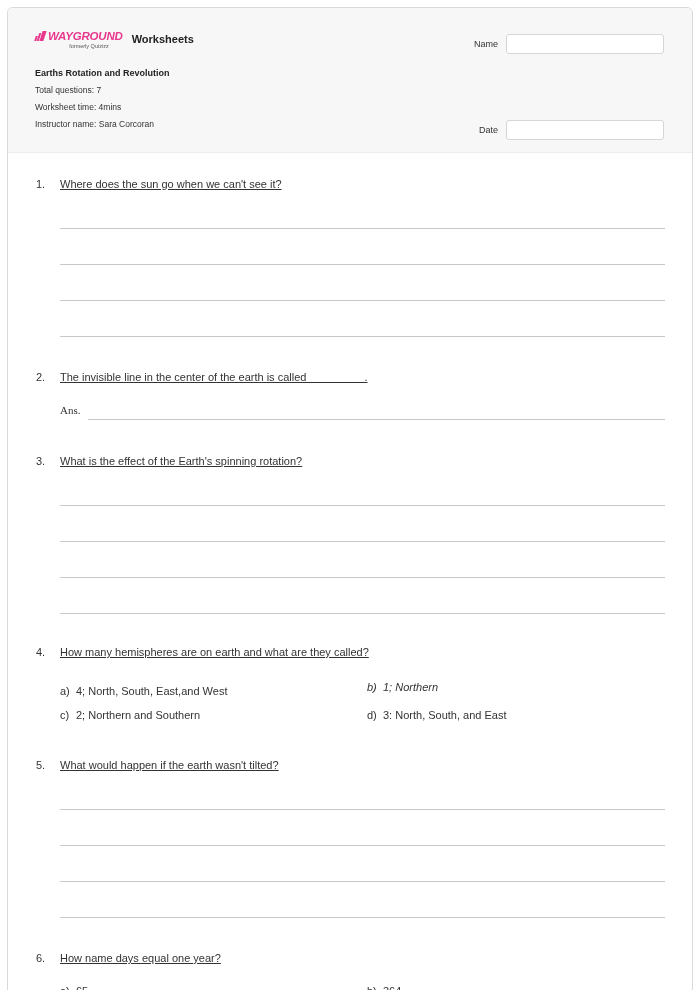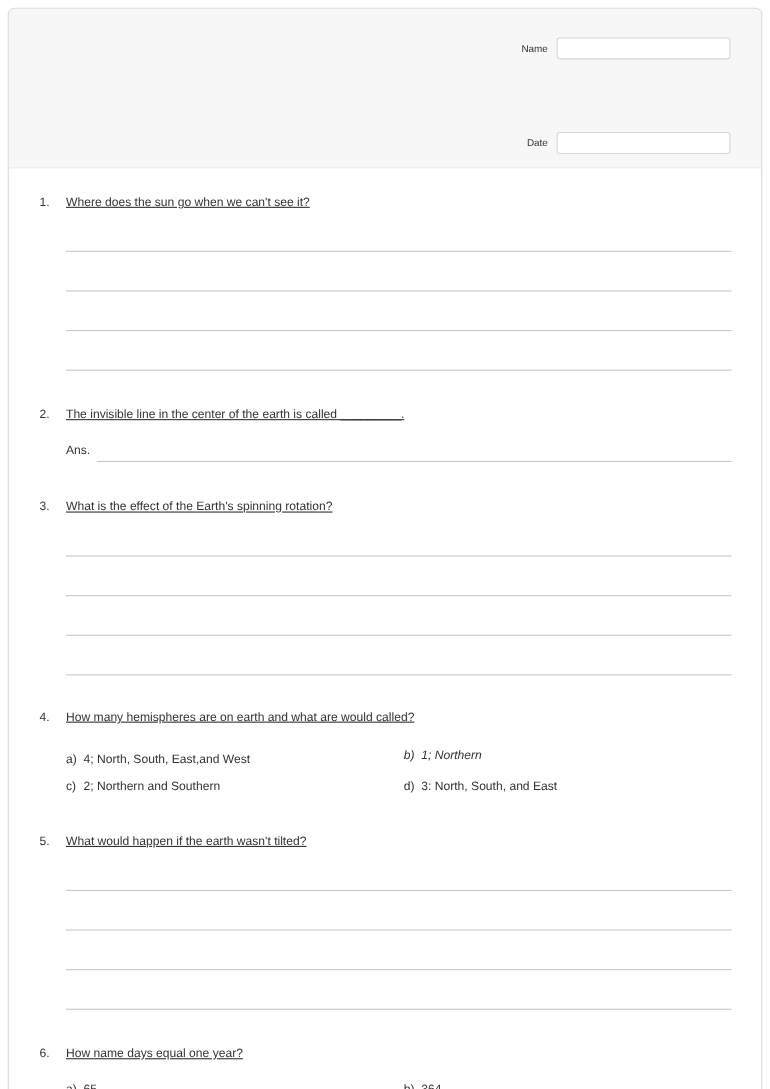--- a/index.html
+++ b/index.html
@@ -27,30 +27,50 @@
     .meta .meta-line { font-size: 8.5px; color: #333; margin-top: 6px; line-height: 11px; }
 
     .field-row { position: absolute; left: 440px; display: flex; align-items: center; }
     .field-label { width: 58px; text-align: right; font-size: 9px; color: #333; padding-right: 8px; }
     .field-input { width: 158px; height: 20px; border: 1px solid #d6d6d6; border-radius: 3px; background: #ffffff; font-family: "Liberation Sans", sans-serif; font-size: 9px; padding: 0 5px; }
 
     .q { position: absolute; left: 28px; font-size: 11px; color: #333; line-height: 14px; }
     .q-num { position: absolute; left: 0; width: 20px; }
     .q-text { position: absolute; left: 24px; white-space: nowrap; text-decoration: underline; }
     .line { position: absolute; left: 52px; width: 605px; height: 1px; background: #c8c8c8; }
-    .ans-label { position: absolute; left: 52px; font-size: 11px; color: #333; }
+    .ans-label { position: absolute; left: 52px; font-size: 11px; color: #333; font-family: Liberation Serif, serif; }
     .opt { position: absolute; font-size: 11px; color: #333; white-space: nowrap; }
     .opt .opt-letter { display: inline-block; width: 16px; }
   </style>
 </head>
 <body>
 
 <div class="card">
   <div class="header">
+    <div class="brand">
+      <div class="logo">
+        <div class="logo-main">
+          <span class="logo-mark">
+            <span style="width:2px;height:5px;"></span>
+            <span style="width:2px;height:8px;"></span>
+            <span style="width:4px;height:10px;"></span>
+          </span>
+          <span>WAYGROUND</span>
+        </div>
+        <div class="logo-sub">formerly Quizizz</div>
+      </div>
+      <div class="brand-title">Worksheets</div>
+    </div>
 
+    <div class="meta">
+      <div class="ws-title">Earths Rotation and Revolution</div>
+      <div class="meta-line">Total questions: 7</div>
+      <div class="meta-line">Worksheet time: 4mins</div>
+      <div class="meta-line">Instructor name: Sara Corcoran</div>
+    </div>
 
     <div class="field-row" style="top:26px;">
       <span class="field-label">Name</span>
       <input class="field-input" type="text" value="" style="">
     </div>
     <div class="field-row" style="top:112px;">
       <span class="field-label">Date</span>
       <input class="field-input" type="text" value="" style="">
     </div>
   </div>
@@ -75,21 +95,21 @@
     <span class="q-num">3.</span>
     <span class="q-text">What is the effect of the Earth's spinning rotation?</span>
   </div>
   <div class="line" style="top:497px;"></div>
   <div class="line" style="top:533px;"></div>
   <div class="line" style="top:569px;"></div>
   <div class="line" style="top:605px;"></div>
 
   <div class="q" style="top:637px;">
     <span class="q-num">4.</span>
-    <span class="q-text">How many hemispheres are on earth and what are would called?</span>
+    <span class="q-text">How many hemispheres are on earth and what are they called?</span>
   </div>
   <div class="opt" style="top:677px; left:52px;">
     <span class="opt-letter">a)</span><span>4; North, South, East,and West</span>
   </div>
   <div class="opt" style="top:673px; left:359px;font-style:italic;">
     <span class="opt-letter">b)</span><span>1; Northern</span>
   </div>
   <div class="opt" style="top:701px; left:52px;">
     <span class="opt-letter">c)</span><span>2; Northern and Southern</span>
   </div>

